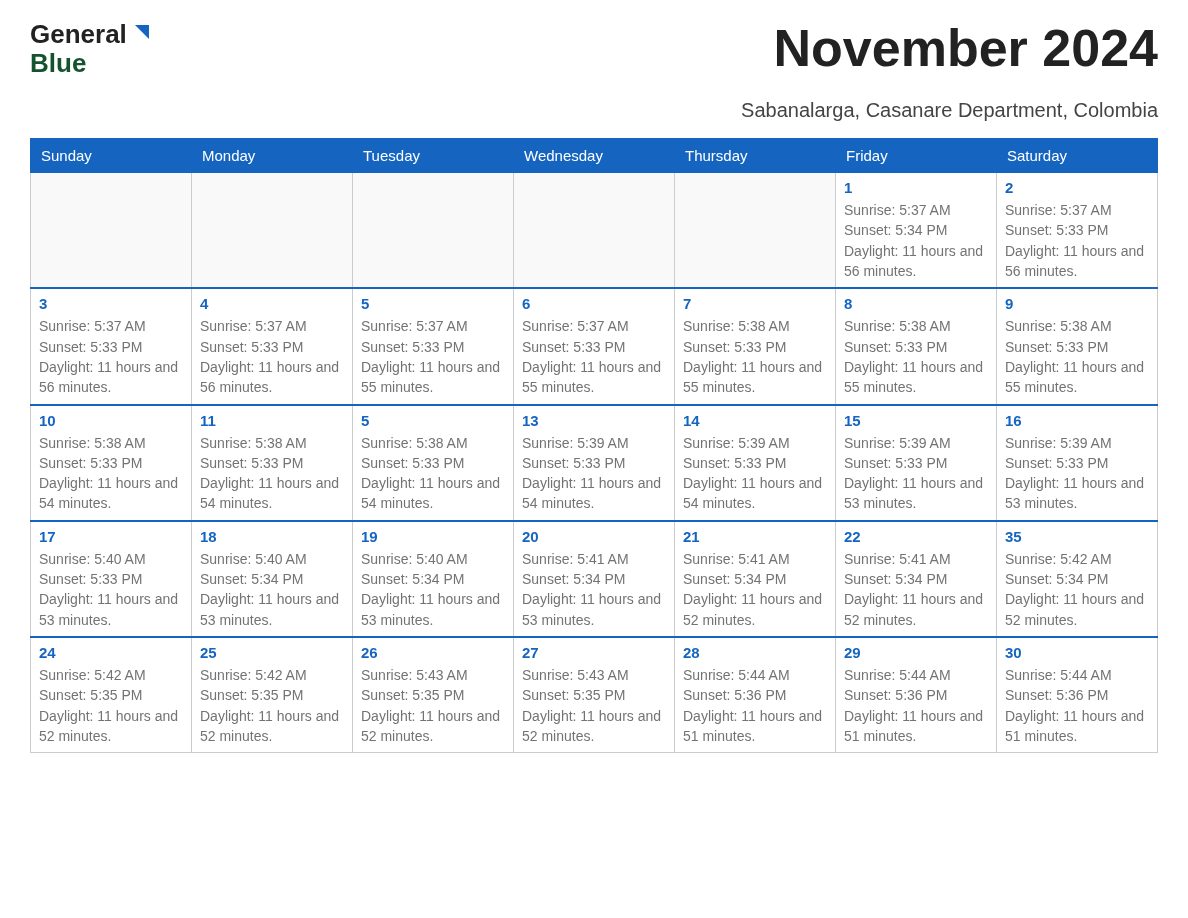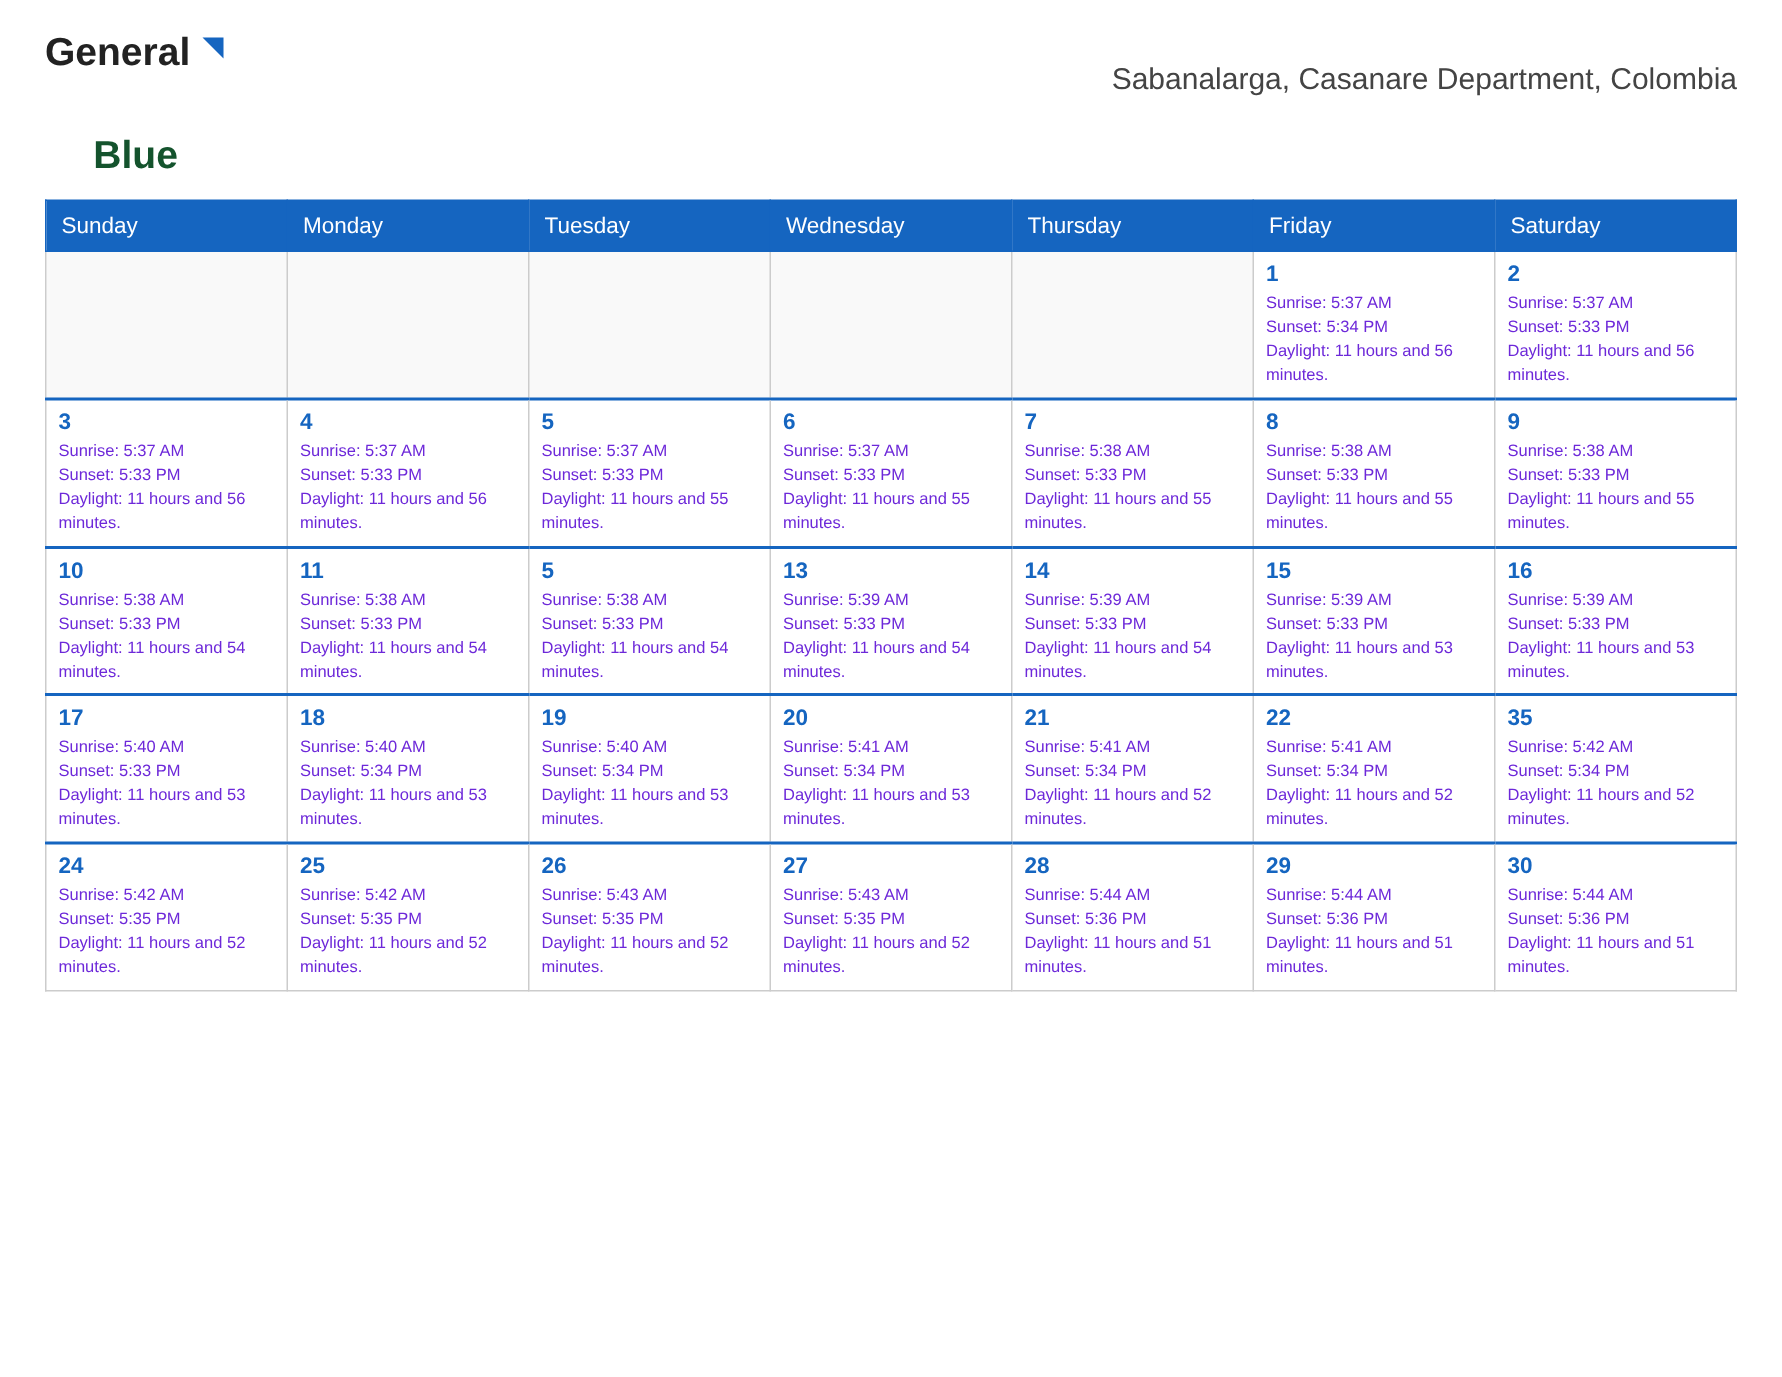--- a/index.html
+++ b/index.html
@@ -11,22 +11,21 @@
     }
     .header-row {
       display: flex;
       align-items: flex-start;
       justify-content: space-between;
       margin-bottom: 10px;
     }
     .logo {
       display: flex;
       flex-direction: column;
-      align-items: center;
-      gap: 40px;
+      align-items: flex-start;
     }
     .logo-general {
       font-size: 26px;
       font-weight: bold;
       color: #222;
       letter-spacing: 0;
       line-height: 1.1;
     }
     .logo-blue {
       font-size: 26px;
@@ -74,22 +73,22 @@
       min-height: 90px;
     }
     .day-number {
       font-size: 15px;
       color: #1565c0;
       font-weight: bold;
       margin-bottom: 4px;
       display: block;
     }
     .day-info {
-      font-size: 11px;
-      color: #6d28d9;
+      font-size: 14px;
+      color: #737373;
       line-height: 1.45;
     }
     .empty-cell {
       background: #f9f9f9;
     }
     tr:not(:last-child) td {
       border-bottom: 2px solid #1565c0;
     }
   </style>
 </head>
@@ -99,20 +98,21 @@
   <div class="logo">
     <div style="display:flex; align-items:center;">
       <span class="logo-general">General</span>
       <svg width="22" height="22" viewBox="0 0 22 22" style="margin-left:2px; margin-top:-4px;">
         <polygon points="6,4 20,4 20,18" fill="#1565c0"></polygon>
       </svg>
     </div>
     <span class="logo-blue">Blue</span>
   </div>
   <div class="title-block">
+    <div class="month-title">November 2024</div>
     <div class="subtitle">Sabanalarga, Casanare Department, Colombia</div>
   </div>
 </div>
 
 <table class="calendar">
   <thead>
     <tr>
     <th>Sunday</th>
         <th>Monday</th>
         <th>Tuesday</th>

